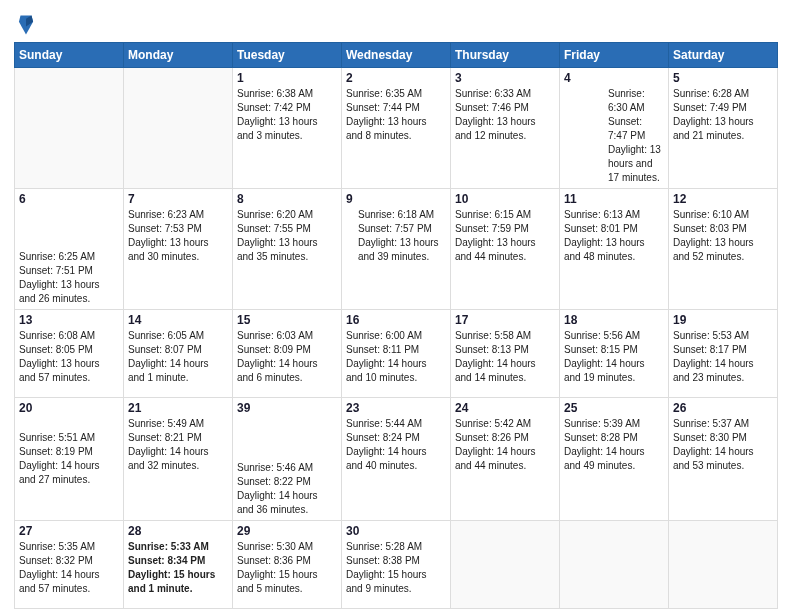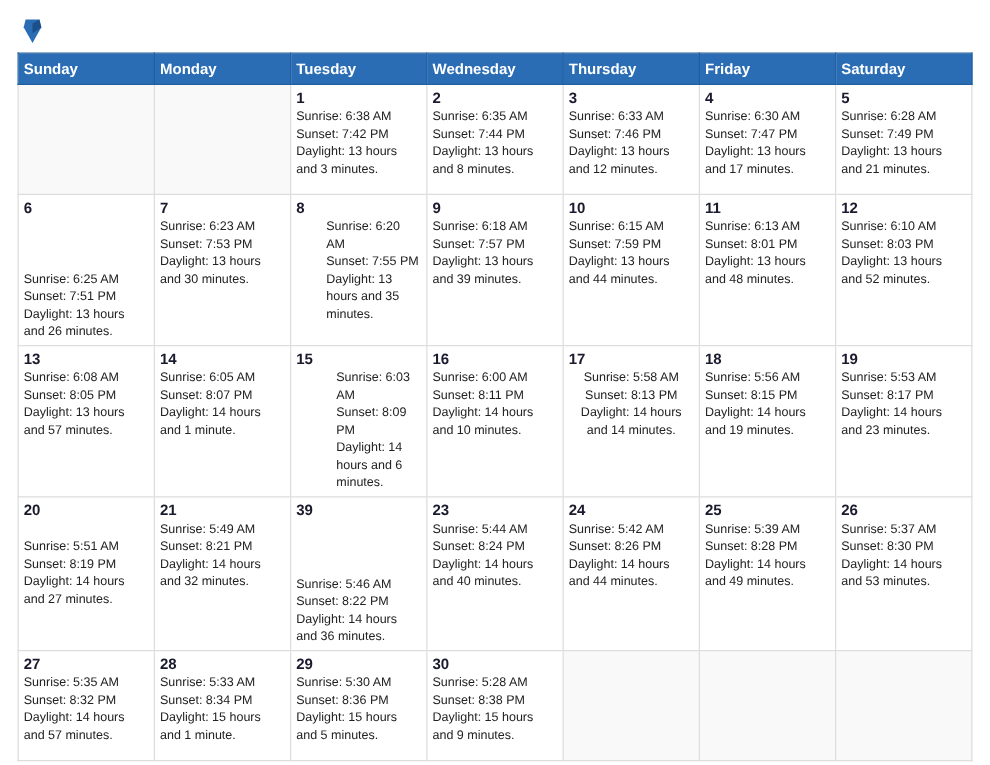--- a/index.html
+++ b/index.html
@@ -153,21 +153,21 @@
 Daylight: 13 hours and 8 minutes.</div>
           </td>
           <td>
             <span class="day-num">3</span>
             <div class="day-info" style="white-space: pre-line;">Sunrise: 6:33 AM
 Sunset: 7:46 PM
 Daylight: 13 hours and 12 minutes.</div>
           </td>
           <td>
             <span class="day-num">4</span>
-            <div class="day-info" style="white-space: pre-line;">Sunrise: 6:30 AM
+            <div class="day-info" style="white-space: pre-line; margin-left: 44px;">Sunrise: 6:30 AM
 Sunset: 7:47 PM
 Daylight: 13 hours and 17 minutes.</div>
           </td>
           <td>
             <span class="day-num">5</span>
             <div class="day-info" style="white-space: pre-line;">Sunrise: 6:28 AM
 Sunset: 7:49 PM
 Daylight: 13 hours and 21 minutes.</div>
           </td>
         </tr>
@@ -179,27 +179,27 @@
 Daylight: 13 hours and 26 minutes.</div>
           </td>
           <td>
             <span class="day-num">7</span>
             <div class="day-info" style="white-space: pre-line;">Sunrise: 6:23 AM
 Sunset: 7:53 PM
 Daylight: 13 hours and 30 minutes.</div>
           </td>
           <td>
             <span class="day-num">8</span>
-            <div class="day-info" style="white-space: pre-line; margin-left: 24px;">Sunrise: 6:20 AM
+            <div class="day-info" style="white-space: pre-line;">Sunrise: 6:20 AM
 Sunset: 7:55 PM
 Daylight: 13 hours and 35 minutes.</div>
           </td>
           <td>
             <span class="day-num">9</span>
-            <div class="day-info" style="white-space: pre-line;">Sunrise: 6:18 AM
+            <div class="day-info" style="white-space: pre-line; margin-left: 12px;">Sunrise: 6:18 AM
 Sunset: 7:57 PM
 Daylight: 13 hours and 39 minutes.</div>
           </td>
           <td>
             <span class="day-num">10</span>
             <div class="day-info" style="white-space: pre-line;">Sunrise: 6:15 AM
 Sunset: 7:59 PM
 Daylight: 13 hours and 44 minutes.</div>
           </td>
           <td>
@@ -223,33 +223,33 @@
 Daylight: 13 hours and 57 minutes.</div>
           </td>
           <td>
             <span class="day-num">14</span>
             <div class="day-info" style="white-space: pre-line;">Sunrise: 6:05 AM
 Sunset: 8:07 PM
 Daylight: 14 hours and 1 minute.</div>
           </td>
           <td>
             <span class="day-num">15</span>
-            <div class="day-info" style="white-space: pre-line; margin-left: 32px;">Sunrise: 6:03 AM
+            <div class="day-info" style="white-space: pre-line;">Sunrise: 6:03 AM
 Sunset: 8:09 PM
 Daylight: 14 hours and 6 minutes.</div>
           </td>
           <td>
             <span class="day-num">16</span>
             <div class="day-info" style="white-space: pre-line;">Sunrise: 6:00 AM
 Sunset: 8:11 PM
 Daylight: 14 hours and 10 minutes.</div>
           </td>
           <td>
             <span class="day-num">17</span>
-            <div class="day-info" style="white-space: pre-line; text-align: center;">Sunrise: 5:58 AM
+            <div class="day-info" style="white-space: pre-line;">Sunrise: 5:58 AM
 Sunset: 8:13 PM
 Daylight: 14 hours and 14 minutes.</div>
           </td>
           <td>
             <span class="day-num">18</span>
             <div class="day-info" style="white-space: pre-line;">Sunrise: 5:56 AM
 Sunset: 8:15 PM
 Daylight: 14 hours and 19 minutes.</div>
           </td>
           <td>
@@ -305,21 +305,21 @@
         </tr>
         <tr>
           <td>
             <span class="day-num">27</span>
             <div class="day-info" style="white-space: pre-line;">Sunrise: 5:35 AM
 Sunset: 8:32 PM
 Daylight: 14 hours and 57 minutes.</div>
           </td>
           <td>
             <span class="day-num">28</span>
-            <div class="day-info" style="white-space: pre-line;">Sunrise: 5:33 AM
+            <div class="day-info" style="white-space: pre-line; font-weight: bold;">Sunrise: 5:33 AM
 Sunset: 8:34 PM
 Daylight: 15 hours and 1 minute.</div>
           </td>
           <td>
             <span class="day-num">29</span>
             <div class="day-info" style="white-space: pre-line;">Sunrise: 5:30 AM
 Sunset: 8:36 PM
 Daylight: 15 hours and 5 minutes.</div>
           </td>
           <td>

